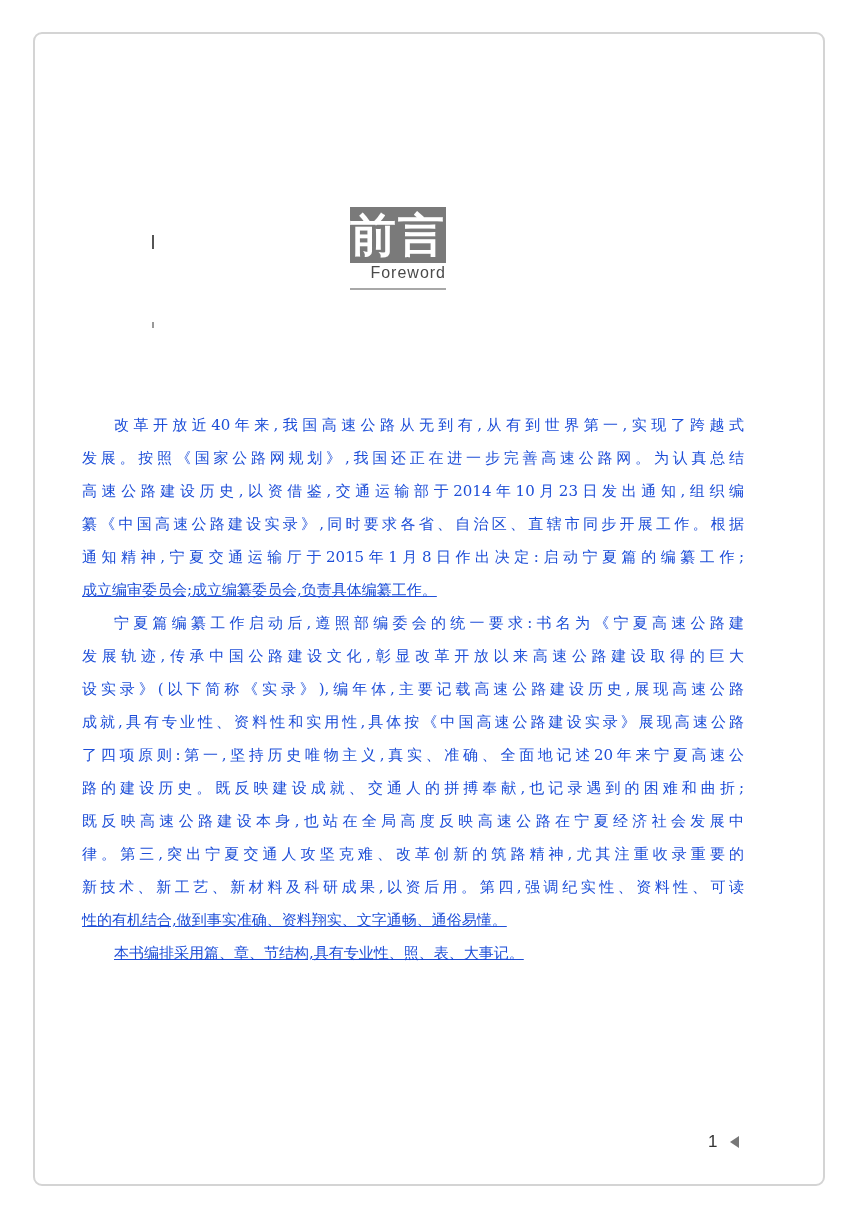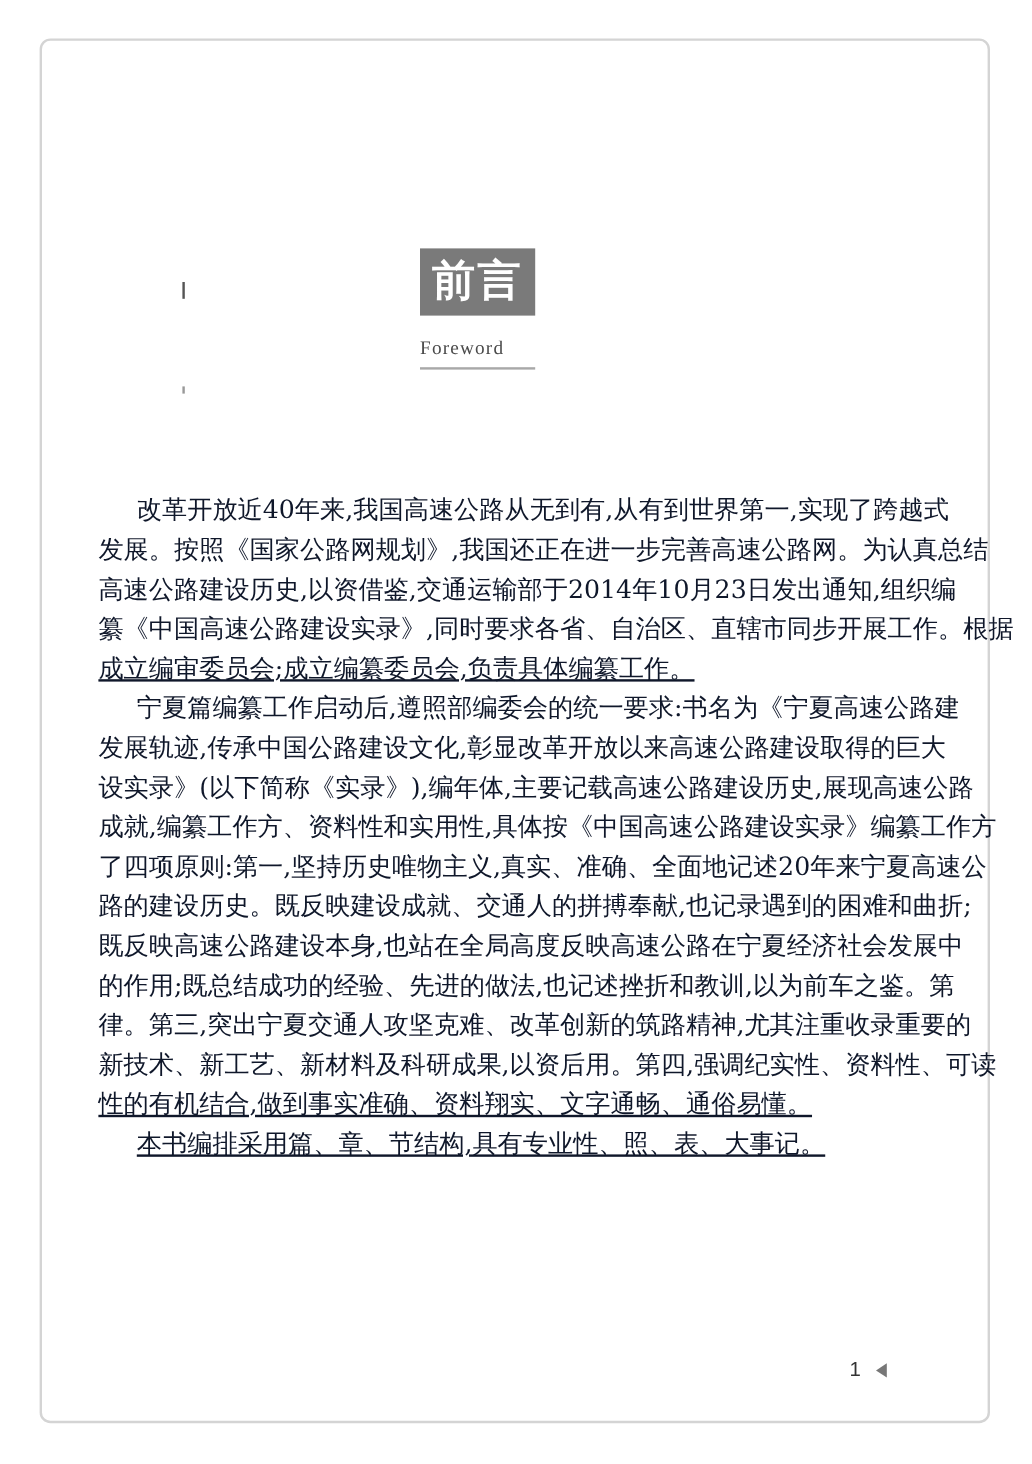--- a/index.html
+++ b/index.html
@@ -31,52 +31,52 @@
       top: 207px;
       width: 96px;
     }
     .title-box {
       width: 96px;
       height: 56px;
       background: #7a7a7a;
       color: #ffffff;
       font-family: "DejaVu Sans", "Liberation Sans", sans-serif;
       font-weight: bold;
-      font-size: 36px;
+      font-size: 46px;
       line-height: 56px;
       text-align: center;
       letter-spacing: 2px;
     }
     .title-en {
-      margin-top: 18px;
-      font-family: Liberation Serif, serif;
+      margin-top: 0;
+      font-family: Liberation Sans, sans-serif;
       font-size: 16px;
       color: #4a4a4a;
-      text-align: left;
+      text-align: right;
       letter-spacing: 1px;
       line-height: 20px;
     }
     .title-rule {
       margin-top: 5px;
       height: 2px;
       background: #a8a8a8;
       width: 96px;
     }
     .artifact {
       position: absolute;
       width: 2px;
       background: #555;
     }
     .body-text {
       position: absolute;
       left: 82px;
       top: 409px;
       width: 662px;
-      font-size: 21px;
-      color: #0f172a;
+      font-size: 15px;
+      color: #1d4ed8;
     }
     .line {
       height: 33px;
       line-height: 33px;
       white-space: nowrap;
       text-align: justify;
       text-align-last: justify;
     }
     .line.indent {
       padding-left: 32px;
@@ -117,29 +117,29 @@
   <div class="title-box">前言</div>
   <div class="title-en">Foreword</div>
   <div class="title-rule"></div>
 </div>
 
 <div class="body-text" id="body-text">
     <div class="line indent">改革开放近40年来,我国高速公路从无到有,从有到世界第一,实现了跨越式</div>
     <div class="line">发展。按照《国家公路网规划》,我国还正在进一步完善高速公路网。为认真总结</div>
     <div class="line">高速公路建设历史,以资借鉴,交通运输部于2014年10月23日发出通知,组织编</div>
     <div class="line">纂《中国高速公路建设实录》,同时要求各省、自治区、直辖市同步开展工作。根据</div>
+    <div class="line">通知精神,宁夏交通运输厅于2015年1月8日作出决定:启动宁夏篇的编纂工作;</div>
     <div class="line last">成立编审委员会;成立编纂委员会,负责具体编纂工作。</div>
     <div class="line indent">宁夏篇编纂工作启动后,遵照部编委会的统一要求:书名为《宁夏高速公路建</div>
     <div class="line">发展轨迹,传承中国公路建设文化,彰显改革开放以来高速公路建设取得的巨大</div>
     <div class="line">设实录》(以下简称《实录》),编年体,主要记载高速公路建设历史,展现高速公路</div>
-    <div class="line">成就,编纂工作方、资料性和实用性,具体按《中国高速公路建设实录》编纂工作方</div>
+    <div class="line">成就,具有专业性、资料性和实用性,具体按《中国高速公路建设实录》展现高速公路</div>
     <div class="line">了四项原则:第一,坚持历史唯物主义,真实、准确、全面地记述20年来宁夏高速公</div>
     <div class="line">路的建设历史。既反映建设成就、交通人的拼搏奉献,也记录遇到的困难和曲折;</div>
     <div class="line">既反映高速公路建设本身,也站在全局高度反映高速公路在宁夏经济社会发展中</div>
-    <div class="line">的作用;既总结成功的经验、先进的做法,也记述挫折和教训,以为前车之鉴。第</div>
     <div class="line">律。第三,突出宁夏交通人攻坚克难、改革创新的筑路精神,尤其注重收录重要的</div>
     <div class="line">新技术、新工艺、新材料及科研成果,以资后用。第四,强调纪实性、资料性、可读</div>
     <div class="line last">性的有机结合,做到事实准确、资料翔实、文字通畅、通俗易懂。</div>
     <div class="line indent last">本书编排采用篇、章、节结构,具有专业性、照、表、大事记。</div>
   </div>
 
 <div class="page-num">1</div>
 <div class="page-arrow"></div>
 
 </body></html>

